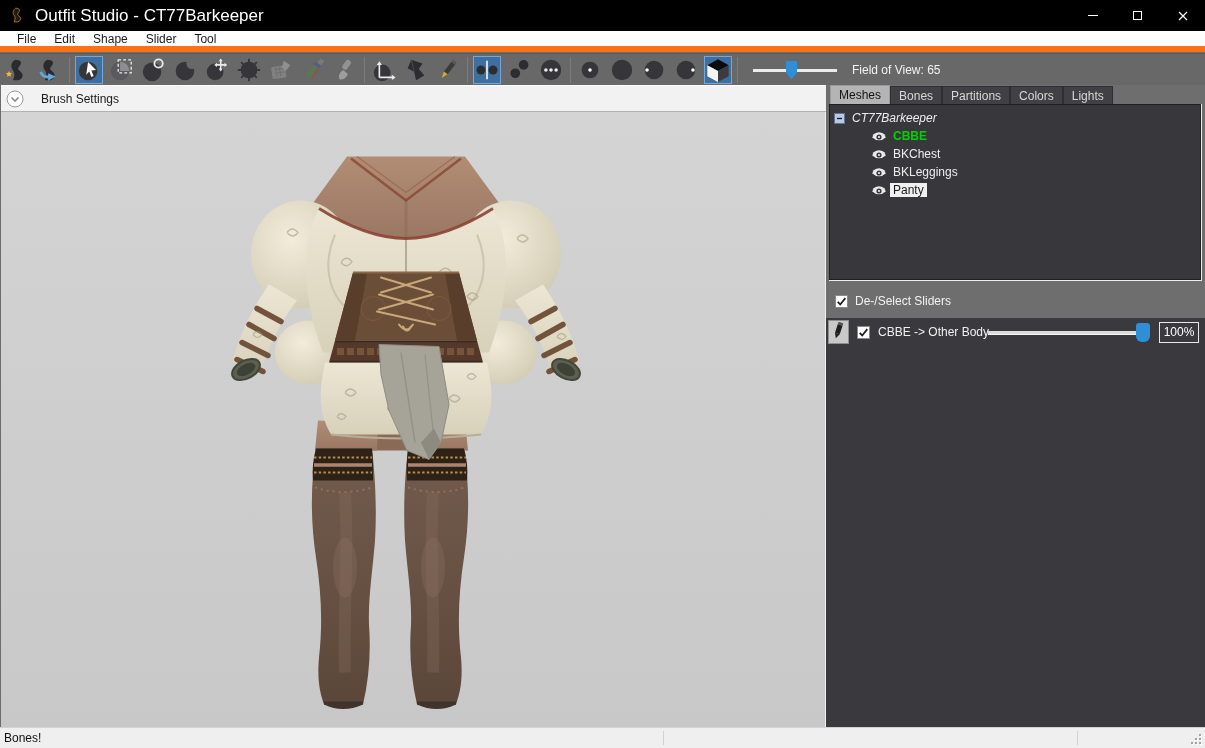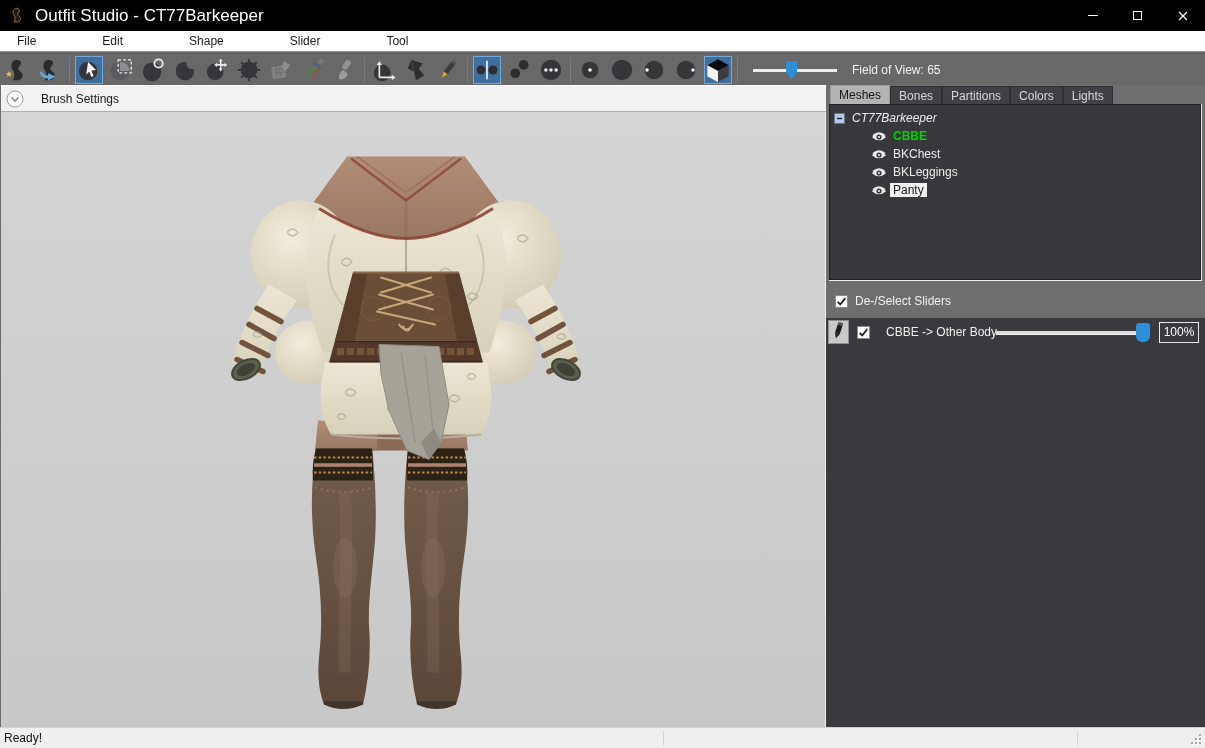--- a/index.html
+++ b/index.html
@@ -10,21 +10,21 @@
   
   #titlebar { position:absolute; left:0; top:0; width:1205px; height:31px; background:#000; display:flex; align-items:center; }
   #app-icon { margin-left:9px; flex:none; }
   #win-title { color:#fff; margin-left:9px; font-size:17px; }
   #win-controls { margin-left:auto; display:flex; height:100%; }
   .wc { width:45px; height:100%; display:flex; align-items:center; justify-content:center; }
   .glyph-min { width:10px; height:1px; background:#fff; }
   .glyph-max { width:9px; height:9px; border:1px solid #fff; }
 
   
-  #menubar { position:absolute; left:0; top:31px; width:1205px; height:21px; background:#ffffff; display:flex; align-items:center; padding-left:8px; border-bottom:1px solid #f97316;gap:48px; }
+  #menubar { position:absolute; left:0; top:31px; width:1205px; height:21px; background:#ffffff; display:flex; align-items:center; padding-left:8px; border-bottom:6px solid #f97316; }
   .menu-item { padding:0 9px; color:#1a1a1a; height:100%; display:flex; align-items:center; }
 
   
   #toolbar { position:absolute; left:0; top:53px; width:1205px; height:32px; background:#686868; border-top:1px solid #5a5a5a; display:flex; align-items:center; padding-left:2px; }
   .tb-btn { width:28px; height:28px; margin:0 2px; display:flex; align-items:center; justify-content:center; border:1px solid transparent; flex:none; }
   .tb-btn.selected { background:#3f6f9e; border:1px solid #74a6d6; }
   .tb-btn.disabled { opacity:.5; }
   .tb-sep { width:1px; height:26px; background:#565656; border-right:1px solid #7c7c7c; margin:0 3px; flex:none; }
   #fov-slider { position:relative; width:84px; height:32px; margin-left:12px; flex:none; }
   #fov-slider .track { position:absolute; left:0; right:0; top:15px; height:3px; background:#ececec; }
@@ -49,21 +49,21 @@
   .tree-row { display:flex; align-items:center; padding-left:41px; height:18px; }
   .tree-row .eye { margin-right:3px; flex:none; }
   .tree-row .lbl { padding:0 3px; }
   .tree-row .lbl.selected { background:#f0f0f0; color:#1a1a1a; }
   #deselect-bar { position:absolute; left:0; top:199px; width:379px; height:34px; display:flex; align-items:center; padding-left:9px; color:#f2f2f2; }
   #deselect-bar span.lbl { margin-left:7px; }
   #slider-panel { position:absolute; left:0; top:233px; width:379px; height:409px; background:#3a3a3e; }
   .slider-row { display:flex; align-items:center; height:26px; margin-top:1px; color:#f0f0f0; }
   .edit-btn { width:21px; height:24px; background:#c9c9c9; border:1px solid #8f8f8f; margin-left:2px; display:flex; align-items:center; justify-content:center; flex:none; }
   .slider-row .cb { margin-left:8px; flex:none; }
-  .slider-row .lbl { margin-left:16px; width:110px; flex:none; white-space:nowrap; }
+  .slider-row .lbl { margin-left:8px; width:110px; flex:none; white-space:nowrap; }
   .hslider { position:relative; flex:1; height:20px; margin-right:9px; }
   .hslider .track { position:absolute; left:0; right:0; top:9px; height:4px; background:#dcdcdc; border-bottom:1px solid #f6f6f6; }
   .hslider .thumb { position:absolute; right:2px; top:1px; width:14px; height:19px; background:#2e8fd8; border-radius:3px 3px 6px 6px; }
   .value-box { width:40px; height:21px; border:1px solid #e8e8e8; display:flex; align-items:center; justify-content:center; margin-right:6px; flex:none; color:#fff; }
 
   
   .checkbox { width:13px; height:13px; background:#fff; border:1px solid #8a8a8a; display:inline-flex; align-items:center; justify-content:center; }
 
   
   #statusbar { position:absolute; left:0; top:727px; width:1205px; height:21px; background:#efefef; border-top:1px solid #d2d2d2; display:flex; align-items:center; padding-left:4px; color:#111; }
@@ -524,21 +524,21 @@
           <div class="hslider">
             <div class="track"></div>
             <div class="thumb" style="right:0px;"></div>
           </div>
           <div class="value-box">100%</div>
         </div>
       </div>
   </div>
 
   <div id="statusbar">
-    <span>Ready!</span>
+    <span>Bones!</span>
     <div class="sb-sep" style="left:663px;"></div>
     <div class="sb-sep" style="left:1077px;"></div>
     <svg id="grip" width="12" height="12" viewBox="0 0 12 12">
       <g fill="#fdfdfd">
           <rect x="9" y="1" width="2" height="2"></rect>
           <rect x="9" y="5" width="2" height="2"></rect>
           <rect x="9" y="9" width="2" height="2"></rect>
           <rect x="5" y="5" width="2" height="2"></rect>
           <rect x="5" y="9" width="2" height="2"></rect>
           <rect x="1" y="9" width="2" height="2"></rect>

